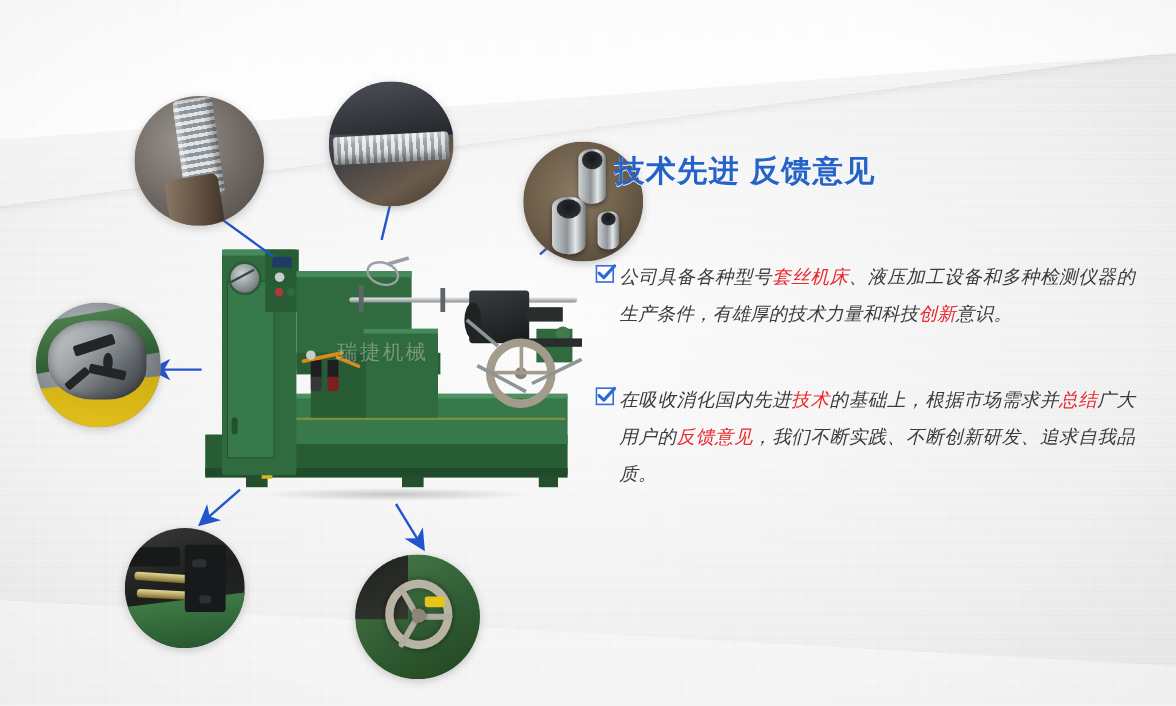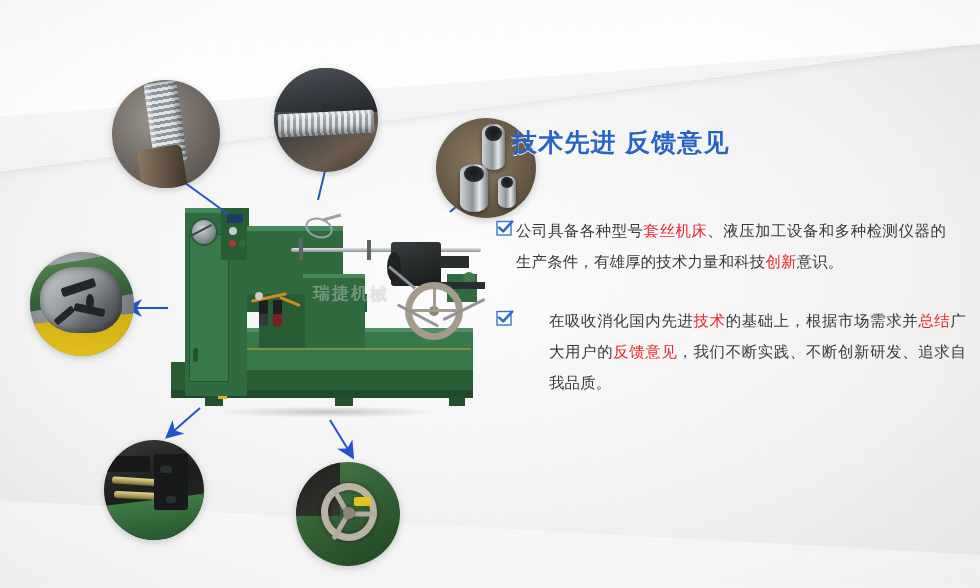--- a/index.html
+++ b/index.html
@@ -47,42 +47,42 @@
     font-size:25px;font-weight:bold;color:#1f56c4;letter-spacing:.5px;
     -webkit-text-stroke:2.4px #ffffff;paint-order:stroke fill;
     font-family:"Liberation Sans","DejaVu Sans",sans-serif;
   }
   .head-title{margin-left:16px;font-size:25px;font-weight:bold;color:#2663c8;
     letter-spacing:1.2px;white-space:nowrap;
     text-shadow:0 1px 0 rgba(255,255,255,.9);}
 
   .para{display:flex;margin-top:22px;}
   .para.p1{margin-top:42px;}
-  .para.p2{margin-top:28px;gap:33px;}
+  .para.p2{margin-top:40px;}
   .chk{flex:0 0 18px;width:18px;height:18px;margin-top:3px;margin-right:2px;}
   .chk svg{display:block;}
   .ptext{font-size:15.4px;line-height:31px;color:#3a3a3a;
     font-family:"DejaVu Sans","Liberation Sans",sans-serif;
-    letter-spacing:.2px;width:430px;text-align:justify;}
+    letter-spacing:.2px;width:430px;text-align:justify;font-style:italic;}
   .hl{color:#e8262b;}
 
   
   .machine{position:absolute;left:163px;top:196px;width:330px;height:220px;}
   .m-part{position:absolute;}
   .g1{background:#2f6b3e;}
   .g2{background:#37794a;}
   .g3{background:#285c35;}
   .g4{background:#46895a;}
   .g5{background:#1f4b2b;}
   .mshadow{position:absolute;left:168px;top:404px;width:320px;height:16px;
     background:radial-gradient(ellipse 160px 8px at 50% 50%, rgba(90,90,90,.30), rgba(90,90,90,0) 70%);}
   .watermark{position:absolute;left:118px;top:86px;width:130px;height:22px;
-    color:rgba(222,235,222,.40);font-size:17px;font-weight:bold;letter-spacing:2px;
+    color:rgba(222,235,222,.40);font-size:17px;font-weight:normal;letter-spacing:2px;
     font-family:"DejaVu Sans","Liberation Sans",sans-serif;
-    text-shadow:0 1px 1px rgba(0,0,0,.12);margin-left:32px;}
+    text-shadow:0 1px 1px rgba(0,0,0,.12);}
 
   
   .circ{position:absolute;border-radius:50%;overflow:hidden;
     box-shadow:0 2px 7px rgba(90,90,90,.30), inset 0 0 0 1px rgba(255,255,255,.35);}
   .circ .layer{position:absolute;inset:0;}
 
   
   .c1-bg{background:
       radial-gradient(circle at 38% 36%, #9a948e 0%, #6e6761 55%, #4d4741 100%);}
   .c1-rod{position:absolute;left:34%;top:2%;width:31%;height:76%;

